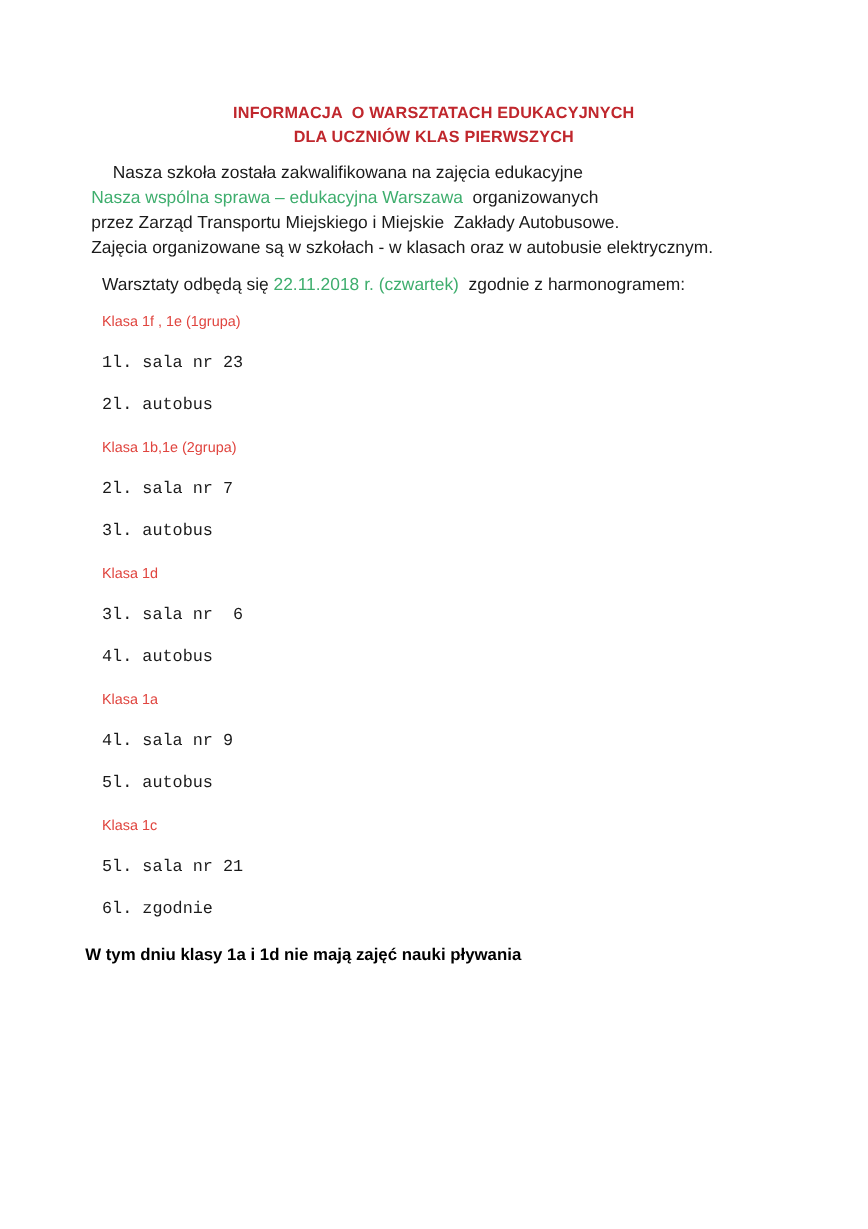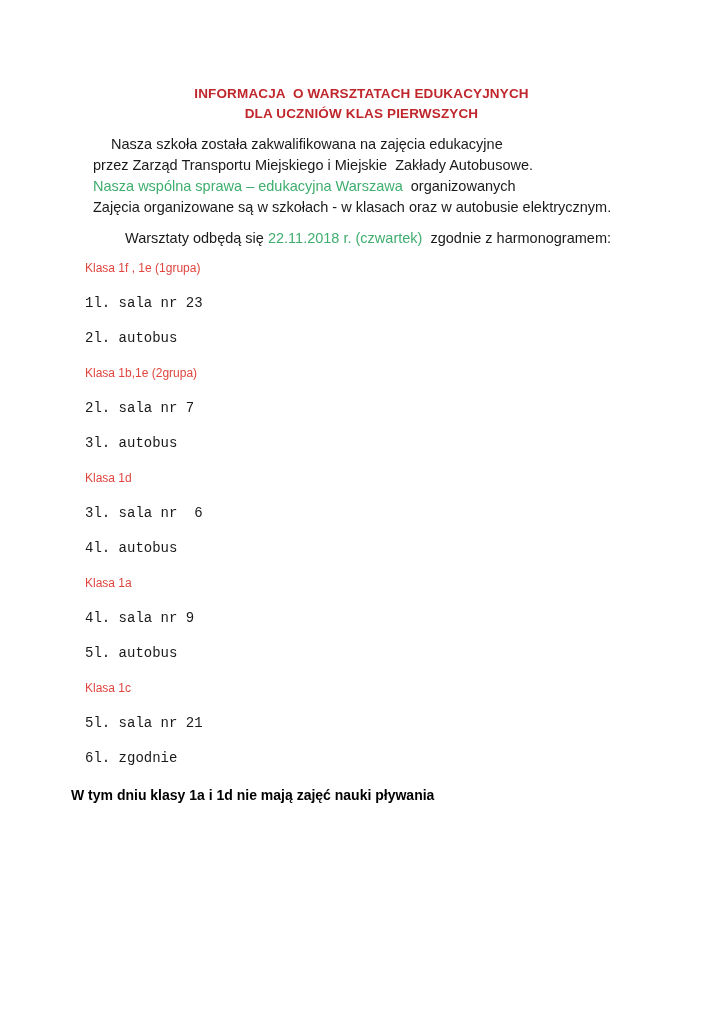--- a/index.html
+++ b/index.html
@@ -40,21 +40,21 @@
     font-size: 13.5px;
     letter-spacing: 0.15px;
     line-height: 20px;
     white-space: pre;
   }
 
   
   .body-block {
     position: absolute;
     top: 134px;
-    left: 93px;
+    left: 76px;
     width: 600px;
   }
   .para-line {
     font-size: 14.5px;
     line-height: 21px;
     color: #1a1a1a;
     white-space: pre-wrap;
   }
   .indent-first {
     text-indent: 18px;
@@ -68,21 +68,20 @@
     position: absolute;
     top: 228px;
     left: 85px;
     width: 600px;
   }
   .date-line {
     font-size: 14.5px;
     line-height: 21px;
     color: #1a1a1a;
     white-space: pre-wrap;
-    margin-left: 40px;
   }
 
   
   .schedule {
     position: absolute;
     top: 260px;
     left: 85px;
     width: 560px;
   }
   .class-group {
@@ -122,22 +121,22 @@
 
 <div class="page">
 
   <div class="title-block">
     <div class="title-line">INFORMACJA  O WARSZTATACH EDUKACYJNYCH</div>
     <div class="title-line">DLA UCZNIÓW KLAS PIERWSZYCH</div>
   </div>
 
   <div class="body-block">
     <div class="para-line indent-first">Nasza szkoła została zakwalifikowana na zajęcia edukacyjne</div>
+    <div class="para-line"><span class="green">Nasza wspólna sprawa – edukacyjna Warszawa</span><span>  organizowanych</span></div>
     <div class="para-line">przez Zarząd Transportu Miejskiego i Miejskie  Zakłady Autobusowe.</div>
-    <div class="para-line"><span class="green">Nasza wspólna sprawa – edukacyjna Warszawa</span><span>  organizowanych</span></div>
     <div class="para-line">Zajęcia organizowane są w szkołach - w klasach oraz w autobusie elektrycznym.</div>
   </div>
 
   <div class="date-block">
     <div class="date-line"><span>Warsztaty odbędą się </span><span class="green">22.11.2018 r. (czwartek)</span><span>  zgodnie z harmonogramem:</span></div>
   </div>
 
   <div class="schedule">
 
     <div class="class-group">

